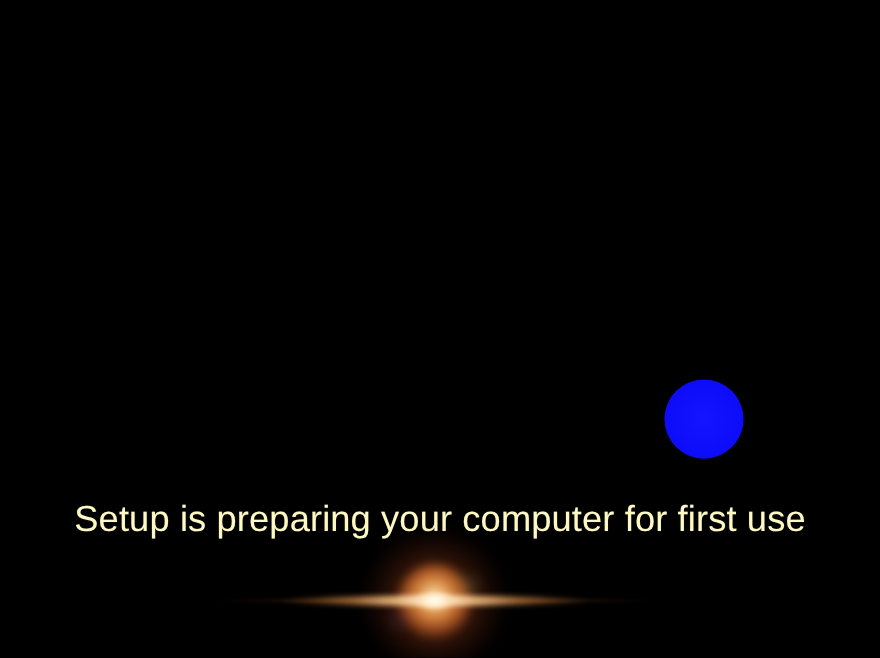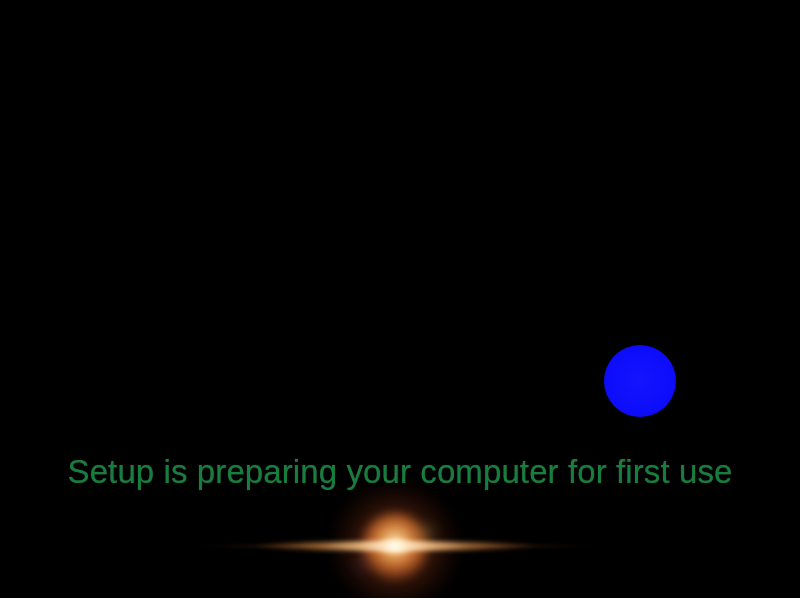--- a/index.html
+++ b/index.html
@@ -38,21 +38,21 @@
     filter: blur(0.6px);
   }
 
   
   #status-text {
     position: absolute;
     left: 0;
     top: 452px;
     width: 800px;
     text-align: center;
-    color: #15803d;
+    color: #fef9c3;
     font-family: "Liberation Sans", sans-serif;
     font-size: 33px;
     font-weight: 400;
     line-height: 40px;
     letter-spacing: 0.1px;
     white-space: nowrap;
     text-shadow: 0 0 1px rgba(255,255,255,0.25);
   }
 
   

